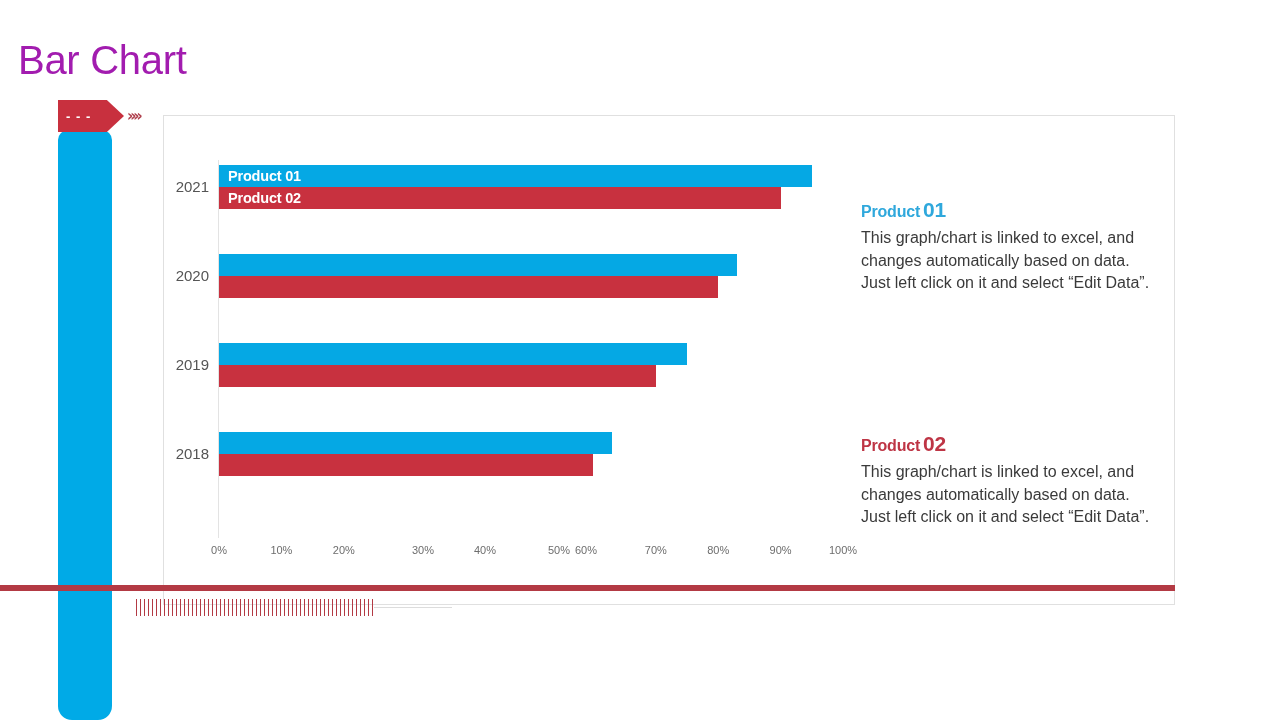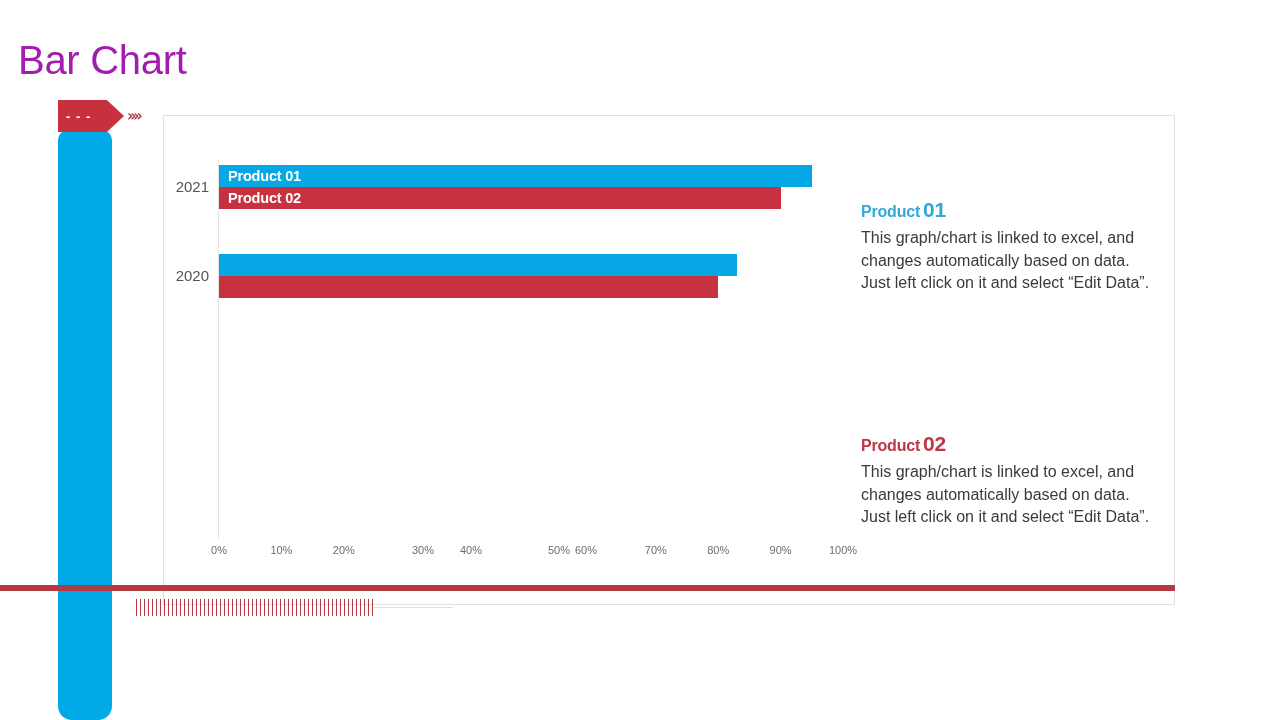--- a/index.html
+++ b/index.html
@@ -248,27 +248,37 @@
         </div>
         <div class="bar s2" style="width: 561.6px; background: rgb(200, 49, 63);">
           <span class="bar-label">Product 02</span>
         </div>
       </div>
       <div class="group" style="top: 94px; padding-left: 43px;">
         <div class="ytick">2020</div>
         <div class="bar s1" style="width: 517.92px; background: rgb(5, 168, 228);"></div>
         <div class="bar s2" style="width: 499.2px; background: rgb(200, 49, 63);"></div>
       </div>
+      <div class="group" style="top: 183px;">
+        <div class="ytick">2019</div>
+        <div class="bar s1" style="width: 468px; background: rgb(5, 168, 228);"></div>
+        <div class="bar s2" style="width: 436.8px; background: rgb(200, 49, 63);"></div>
+      </div>
+      <div class="group" style="top: 272px;">
+        <div class="ytick">2018</div>
+        <div class="bar s1" style="width: 393.12px; background: rgb(5, 168, 228);"></div>
+        <div class="bar s2" style="width: 374.4px; background: rgb(200, 49, 63);"></div>
+      </div>
     </div>
   <div class="xaxis" id="x-axis">
       <div class="xtick" style="left: 0px;">0%</div>
       <div class="xtick" style="left: 62.4px; text-align: center;">10%</div>
       <div class="xtick" style="left: 124.8px;">20%</div>
       <div class="xtick" style="left: 204px;">30%</div>
-      <div class="xtick" style="left: 252px; text-align: right;">40%</div>
+      <div class="xtick" style="left: 266px; text-align: right;">40%</div>
       <div class="xtick" style="left: 332px; padding-left: 16px;">50%</div>
       <div class="xtick" style="left: 367px;">60%</div>
       <div class="xtick" style="left: 436.8px;">70%</div>
       <div class="xtick" style="left: 499.2px;">80%</div>
       <div class="xtick" style="left: 561.6px;">90%</div>
       <div class="xtick" style="left: 624px;">100%</div>
     </div>
 </div>
 
 <div class="desc one">

